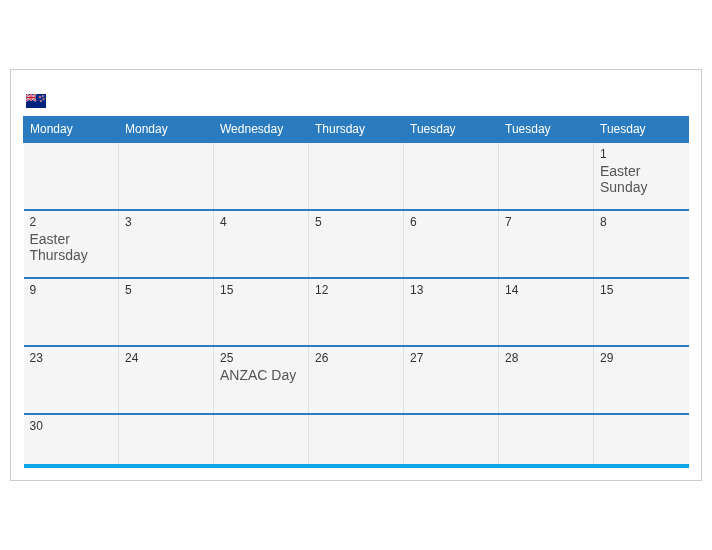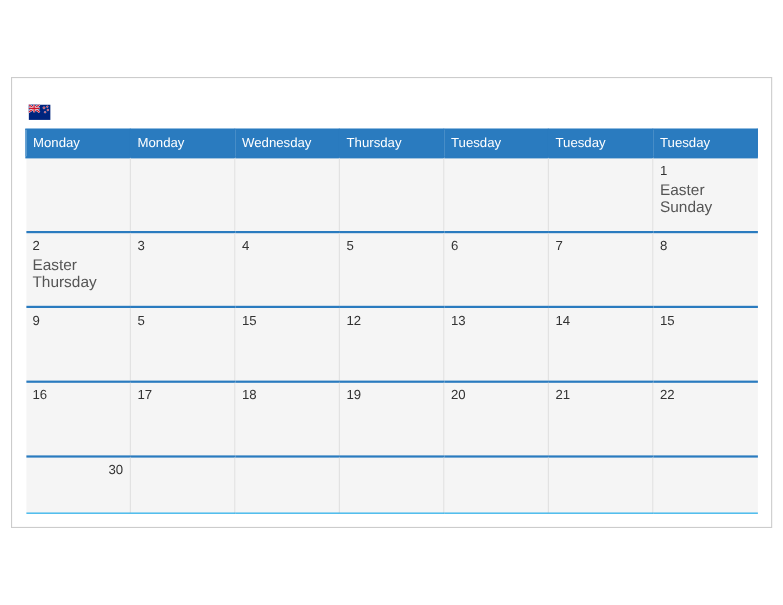--- a/index.html
+++ b/index.html
@@ -82,22 +82,21 @@
       background: #f5f5f5;
       font-size: 12px;
     }
     .calendar-grid td:first-child {
       border-left: none;
     }
     .calendar-grid td:last-child {
       border-right: none;
     }
     .calendar-grid tr:last-child td {
-      border-bottom: 1px solid #0ea5e9;
-      text-align: right;
+      border-bottom: 4px solid #0ea5e9;
     }
     .day-num {
       font-size: 12px;
       color: #333;
       display: block;
       margin-bottom: 2px;
     }
     .holiday {
       font-size: 14px;
       color: #555;
@@ -210,39 +209,40 @@
           </td>
           <td>
             <span class="day-num">14</span>
           </td>
           <td>
             <span class="day-num">15</span>
           </td>
         </tr>
         <tr>
           <td>
-            <span class="day-num">16</span>
-          </td>
-          <td>
-            <span class="day-num">17</span>
-          </td>
-          <td>
-            <span class="day-num">18</span>
-          </td>
-          <td>
-            <span class="day-num">19</span>
-          </td>
-          <td>
-            <span class="day-num">20</span>
-          </td>
-          <td>
-            <span class="day-num">21</span>
-          </td>
-          <td>
-            <span class="day-num">22</span>
+            <span class="day-num">23</span>
+          </td>
+          <td>
+            <span class="day-num">24</span>
+          </td>
+          <td>
+            <span class="day-num">25</span>
+            <span class="holiday">ANZAC Day</span>
+          </td>
+          <td>
+            <span class="day-num">26</span>
+          </td>
+          <td>
+            <span class="day-num">27</span>
+          </td>
+          <td>
+            <span class="day-num">28</span>
+          </td>
+          <td>
+            <span class="day-num">29</span>
           </td>
         </tr>
         <tr class="last-row">
           <td>
             <span class="day-num">30</span>
           </td>
           <td class="empty"></td>
           <td class="empty"></td>
           <td class="empty"></td>
           <td class="empty"></td>

